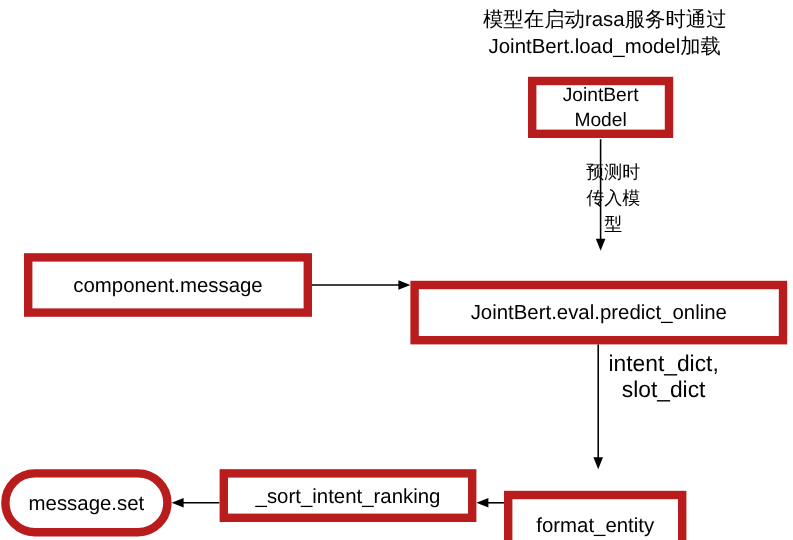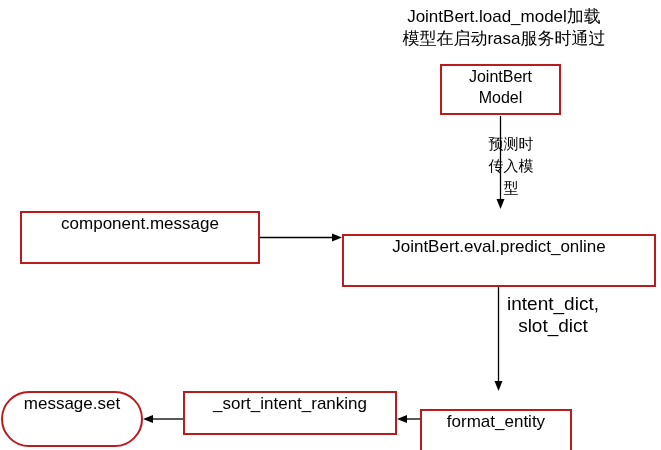--- a/index.html
+++ b/index.html
@@ -19,26 +19,26 @@
   .arrow-layer {
     position: absolute;
     left: 0;
     top: 0;
     width: 661px;
     height: 450px;
     pointer-events: none;
   }
   .node {
     position: absolute;
-    border: 2px solid #b91c1c;
+    border: 7px solid #b91c1c;
     background: #ffffff;
     display: flex;
     flex-direction: column;
     align-items: center;
-    justify-content: flex-start;
+    justify-content: center;
     text-align: center;
     box-sizing: border-box;
     font-size: 17px;
     line-height: 21px;
   }
   .node-jointbert-model { left: 440px; top: 64px;  width: 121px; height: 51px; font-size: 16px; }
   .node-component      { left: 20px;  top: 211px; width: 240px; height: 53px; }
   .node-predict        { left: 342px; top: 211px; width: 314px; height: 53px; margin-top: 23px; }
   .node-format         { left: 420px; top: 409px; width: 152px; height: 56px; }
   .node-sort           { left: 183px; top: 391px; width: 214px; height: 44px; }
@@ -88,22 +88,22 @@
       <polygon points="397,419 407,415 407,423" fill="#000000"></polygon>
     </g>
 
     <g>
       <line x1="183" y1="419" x2="151" y2="419" stroke="#000000" stroke-width="1.3"></line>
       <polygon points="143,419 153,415 153,423" fill="#000000"></polygon>
     </g>
   </svg>
 
   <div class="free-label top-note">
+    <div>模型在启动rasa服务时通过</div>
     <div>JointBert.load_model加载</div>
-    <div>模型在启动rasa服务时通过</div>
   </div>
 
   <div class="node node-jointbert-model">
     <span>JointBert</span>
     <span>Model</span>
   </div>
 
   <div class="free-label predict-label">
     <div>预测时</div>
     <div>传入模</div>

